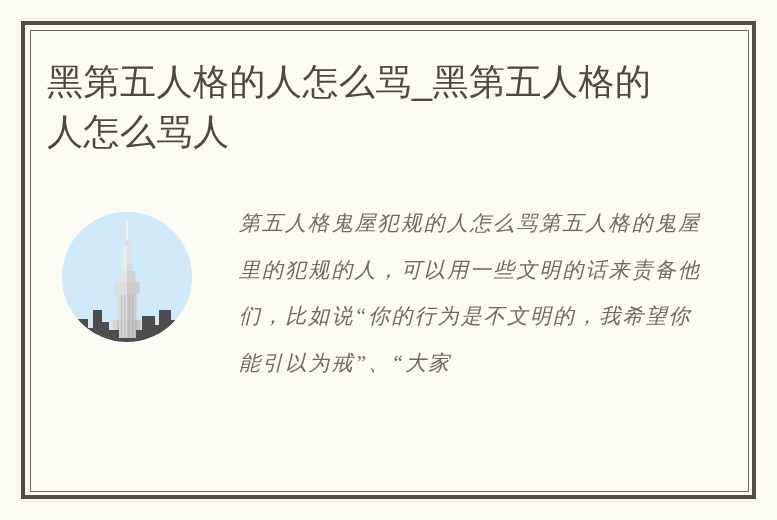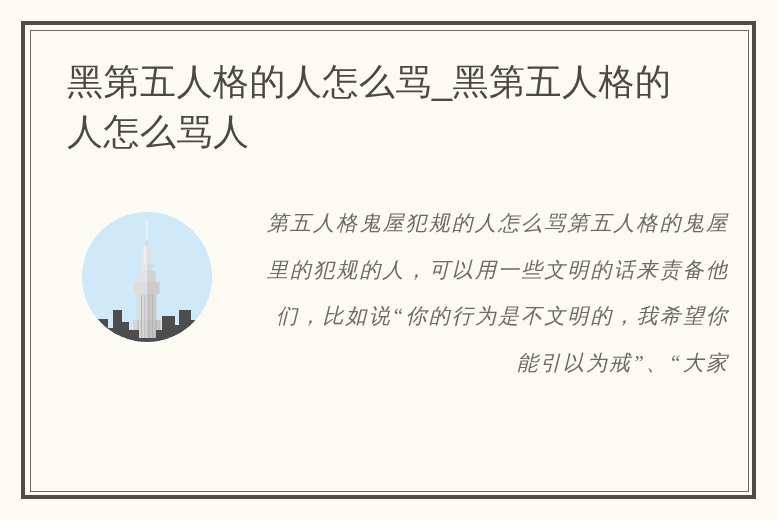--- a/index.html
+++ b/index.html
@@ -40,21 +40,21 @@
     width: 719px;
     height: 462px;
     border: 1px solid #6d675c;
     box-sizing: border-box;
     pointer-events: none;
   }
 
   
   .content {
     position: absolute;
-    left: 44px;
+    left: 24px;
     top: 30px;
     width: 719px;
     height: 462px;
     overflow: hidden;
     box-sizing: border-box;
   }
 
   .article-title {
     position: absolute;
     left: 23px;
@@ -109,21 +109,20 @@
     top: 0;
     width: 470px;
     font-family: "Liberation Serif", "DejaVu Serif", serif;
     font-size: 21px;
     line-height: 46.5px;
     color: #6f6a60;
     letter-spacing: 2.1px;
     font-style: italic;
     white-space: pre-wrap;
     word-break: break-all;
-    text-align: right;
   }
 </style>
 </head>
 <body>
 
 <div id="page">
 
   <div class="frame-outer"></div>
   <div class="frame-inner"></div>
 

